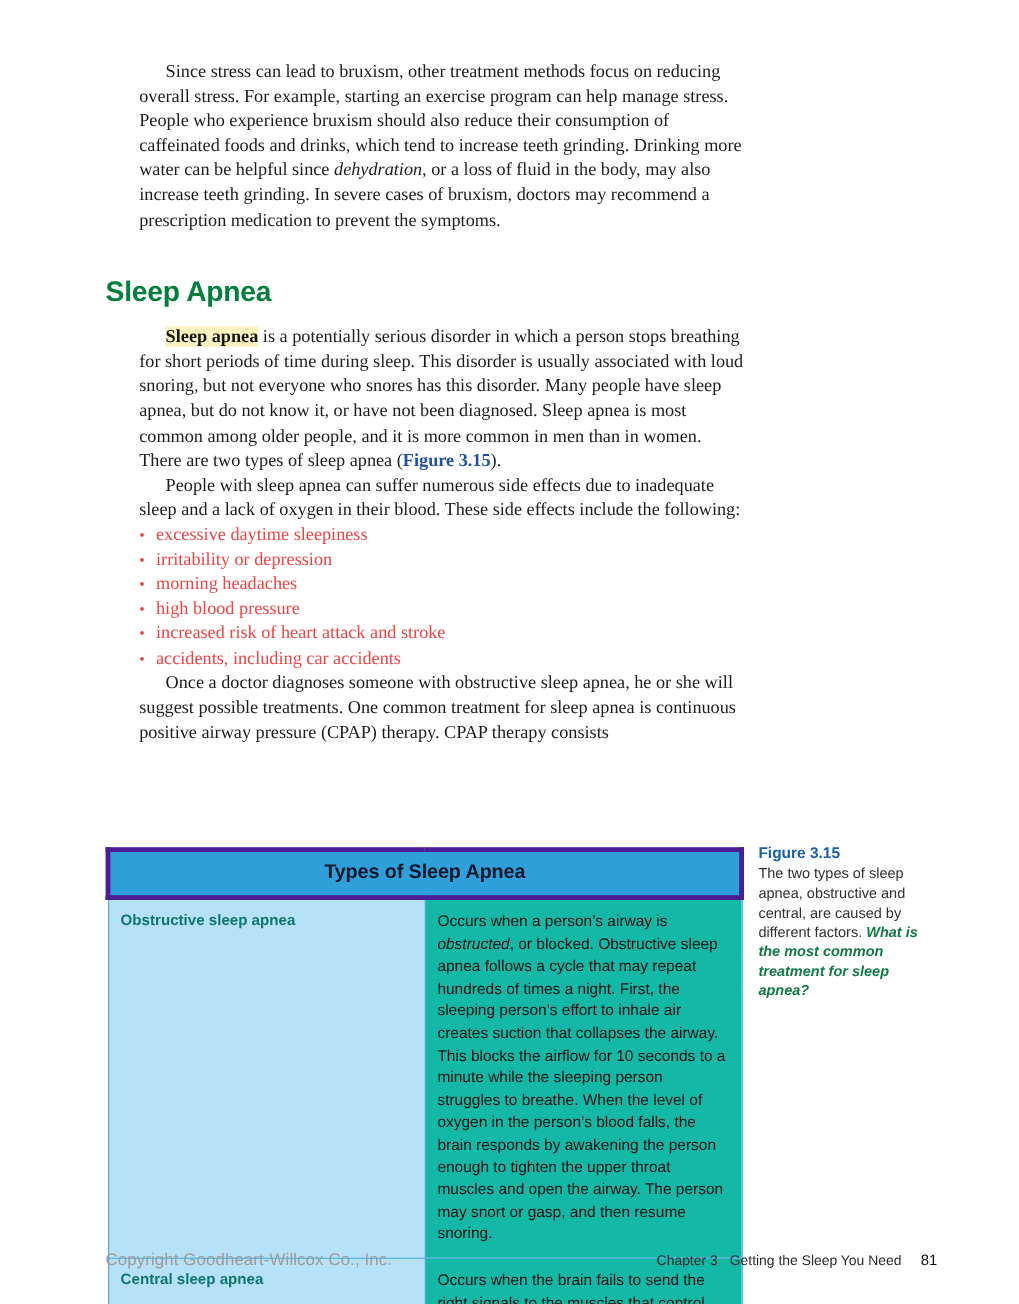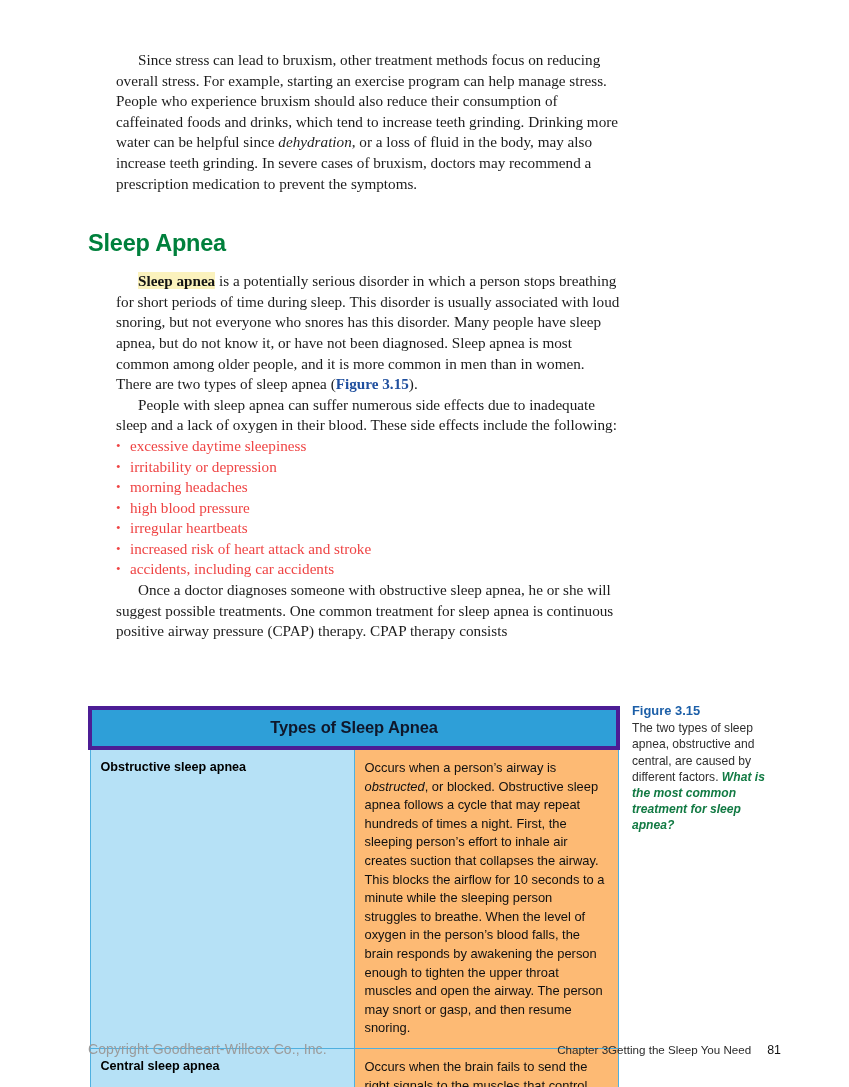--- a/index.html
+++ b/index.html
@@ -98,32 +98,32 @@
     font-size: 16.5px;
     font-weight: bold;
     text-align: center;
     padding: 8px 6px 9px 6px;
     letter-spacing: -0.1px;
     border: 4px solid #4c1d95;
   }
   .tbl td.term {
     width: 104px;
     background: #b6e1f6;
-    color: #000000;
+    color: #0f766e;
     font-size: 12.6px;
     font-weight: bold;
     line-height: 17px;
     vertical-align: top;
     padding: 9px 8px 10px 10px;
     border-left: 1px solid #4fb0e0;
     border-right: 1px solid #4fb0e0;
     border-bottom: 1px solid #4fb0e0;
   }
   .tbl td.desc {
-    background: #fdba74;
+    background: #14b8a6;
     color: #101010;
     font-size: 12.9px;
     line-height: 18.6px;
     vertical-align: top;
     padding: 9px 10px 10px 10px;
     border-right: 1px solid #4fb0e0;
     border-bottom: 1px solid #4fb0e0;
   }
   .tbl td.desc .it { font-style: italic; }
 
@@ -164,21 +164,21 @@
   }
   .footer .copyright {
     font-size: 14px;
     color: #9b9b9b;
     letter-spacing: 0.1px;
   }
   .footer .runhead {
     font-size: 11.6px;
     color: #2b2b2b;
   }
-  .footer .runhead .chap { }
+  .footer .runhead .chap { margin-right: 10px; }
   .footer .runhead .pageno {
     font-weight: normal;
     margin-left: 16px;
     font-size: 12.4px;
     color: #111111;
   }
 </style>
 </head>
 <body>
 
@@ -196,21 +196,20 @@
 
     <p class="body indent"><span class="hl">Sleep apnea</span><span> is a potentially serious disorder in which a person stops breathing for short periods of time during sleep. This disorder is usually associated with loud snoring, but not everyone who snores has this disorder. Many people have sleep apnea, but do not know it, or have not been diagnosed. Sleep apnea is most common among older people, and it is more common in men than in women. There are two types of sleep apnea (</span><span class="figref">Figure 3.15</span><span>).</span></p>
 
     <p class="body indent">People with sleep apnea can suffer numerous side effects due to inadequate sleep and a lack of oxygen in their blood. These side effects include the following:</p>
 
     <ul class="bullets">
       <li>excessive daytime sleepiness</li>
       <li>irritability or depression</li>
       <li>morning headaches</li>
       <li>high blood pressure</li>
-      <li>irregular heartbeats</li>
       <li>increased risk of heart attack and stroke</li>
       <li>accidents, including car accidents</li>
     </ul>
 
     <p class="body indent">Once a doctor diagnoses someone with obstructive sleep apnea, he or she will suggest possible treatments. One common treatment for sleep apnea is continuous positive airway pressure (CPAP) therapy. CPAP therapy consists</p>
 
   </div>
 
   <div class="table-wrap">
     <table class="tbl">

